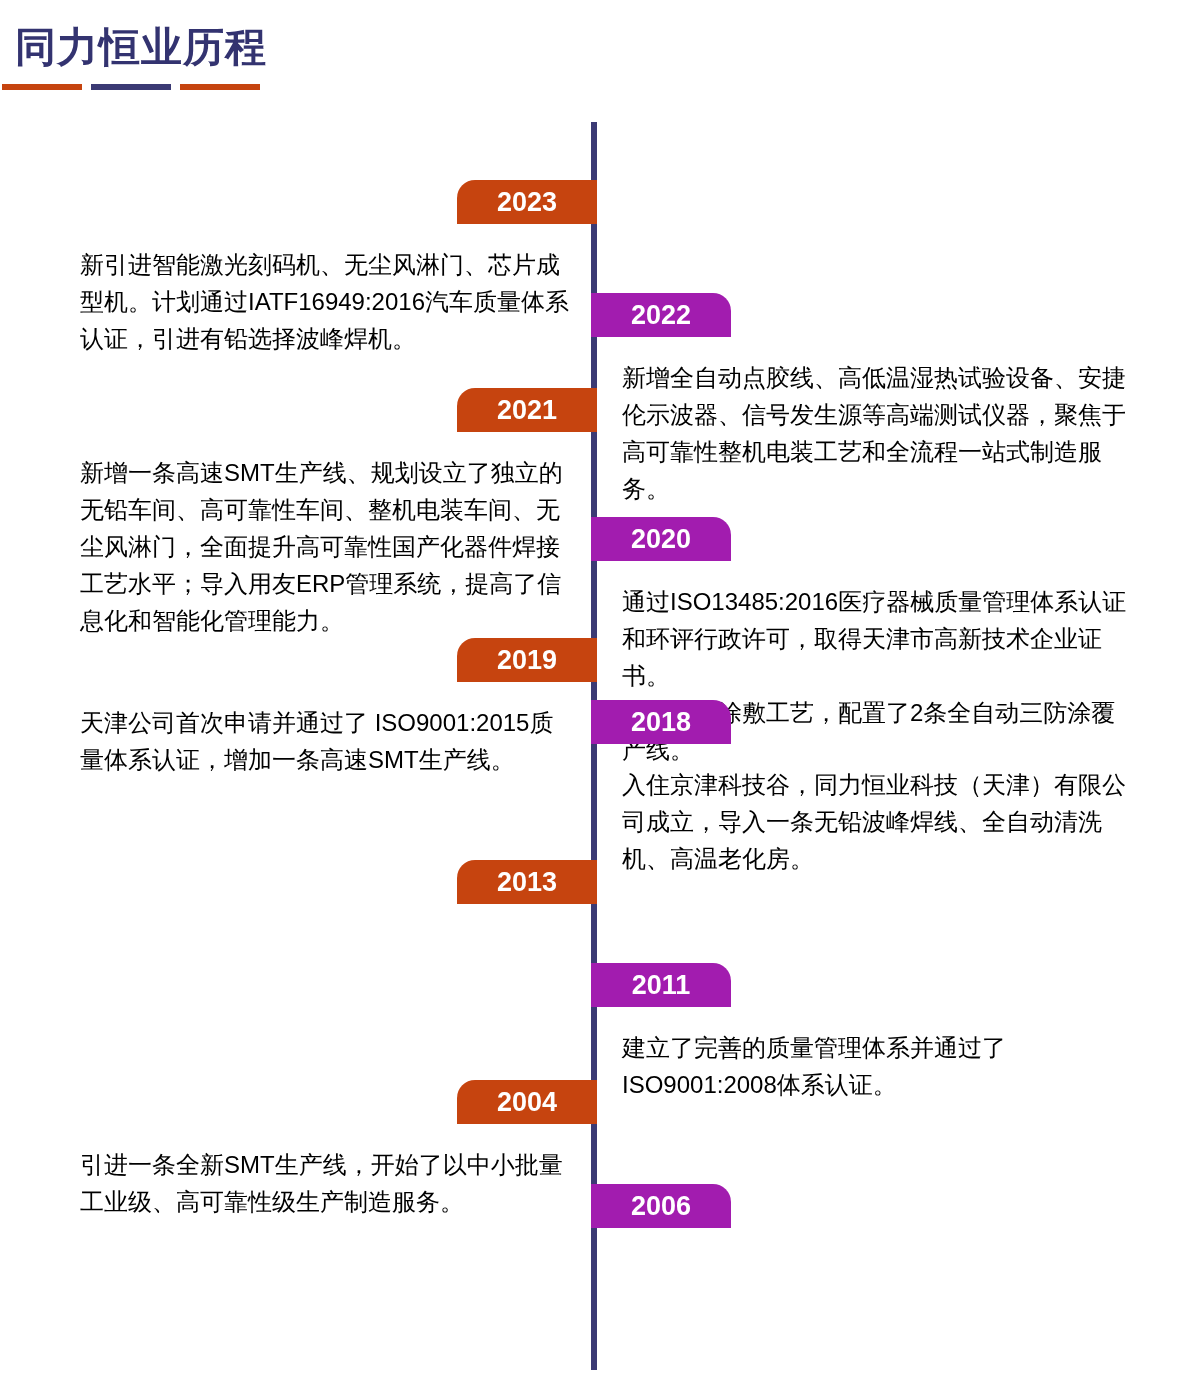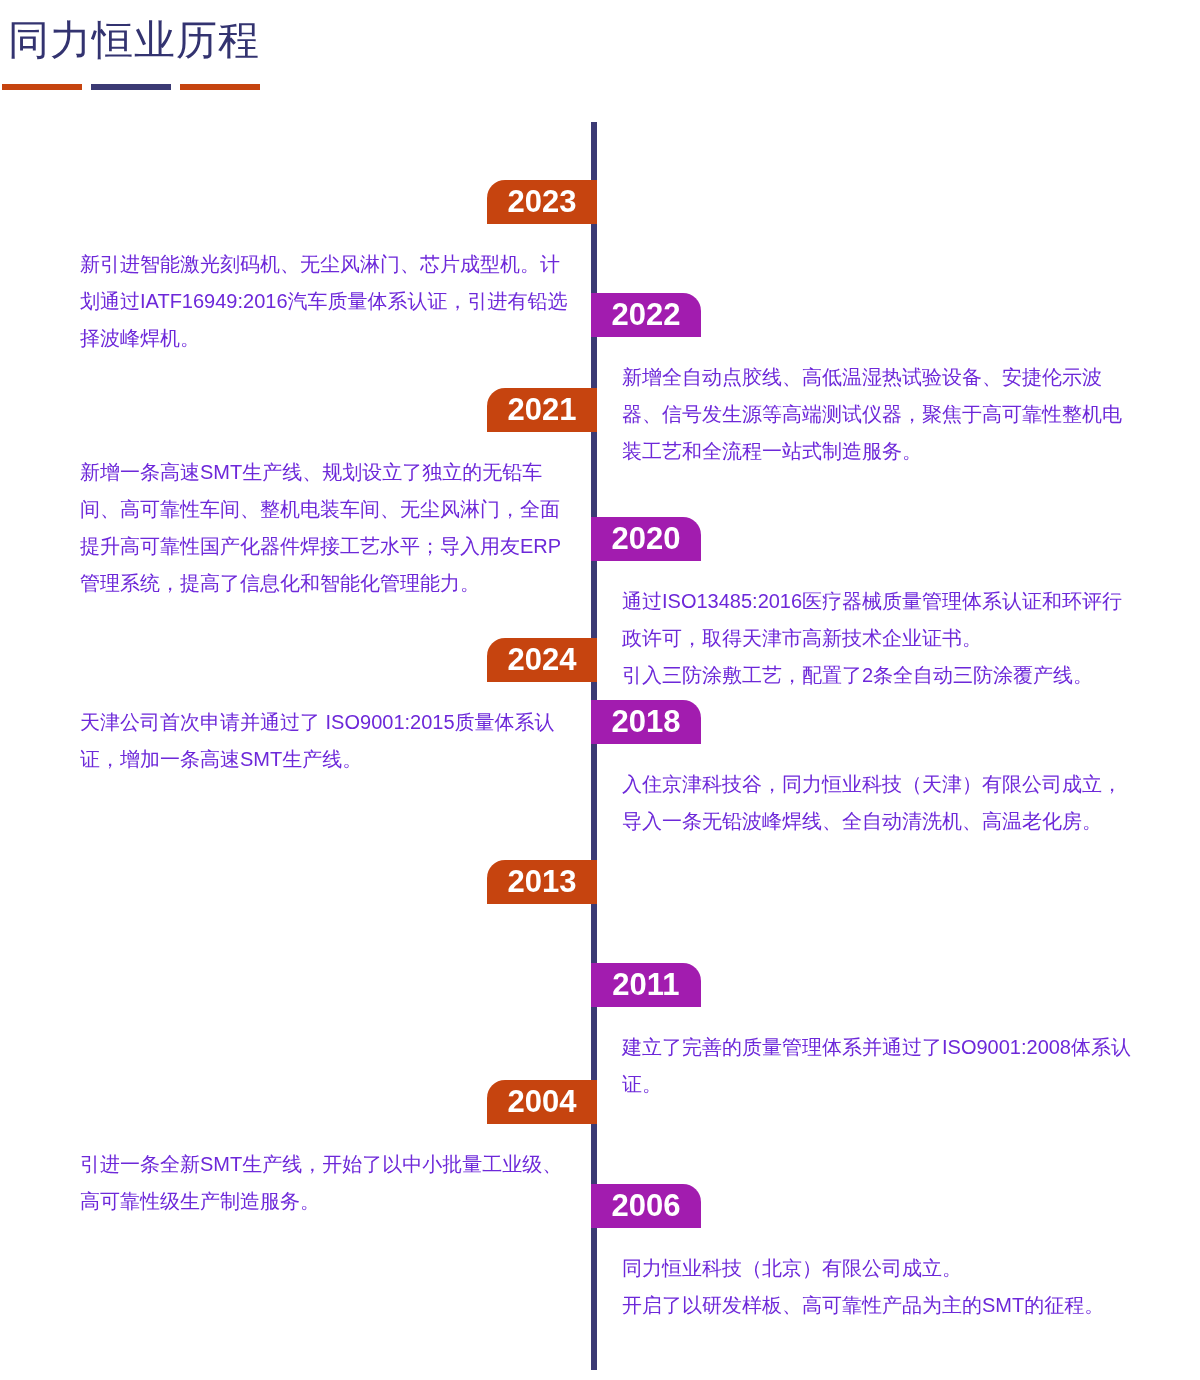--- a/index.html
+++ b/index.html
@@ -5,46 +5,46 @@
   html, body { margin: 0; padding: 0; background: #ffffff; }
   body {
     width: 1200px; height: 1380px; position: relative; overflow: hidden;
     font-family: "Liberation Sans", "DejaVu Sans", sans-serif;
   }
   .page { position: absolute; inset: 0; background: #ffffff; }
 
   
   .header { position: absolute; top: 16px; left: 8px; }
   .page-title {
-    margin: 0; font-size: 41px; font-weight: 400; letter-spacing: 1px;
+    margin: 7px; font-size: 41px; font-weight: 700; letter-spacing: 1px;
     color: #333370; line-height: 1.2;
   }
   .divider { position: absolute; top: 84px; left: 2px; display: flex; gap: 9px; }
   .divider .bar { width: 80px; height: 6px; }
   .divider .bar.orange { background: #c6440f; }
   .divider .bar.indigo { background: #3b3a74; }
 
   
   .timeline-line {
     position: absolute; left: 591px; top: 122px; width: 6px; height: 1248px;
     background: #3b3a74;
   }
 
   
   .entry { position: absolute; }
   .entry .badge {
-    width: 110px; height: 44px; display: flex; align-items: center; justify-content: center;
-    color: #ffffff; font-size: 31px; font-weight: bold; z-index: 2; position: relative;
+    width: 140px; height: 44px; display: flex; align-items: center; justify-content: center;
+    color: #ffffff; font-size: 27px; font-weight: bold; z-index: 2; position: relative;
   }
   .entry.left  { left: 80px;  width: 517px; }
   .entry.right { left: 591px; width: 539px; }
   .entry.left  .badge { margin-left: auto; background: #c6440f; border-radius: 18px 0 0 0; }
   .entry.right .badge { margin-right: auto; background: #a21caf; border-radius: 0 18px 0 0; }
   .entry-text {
-    margin-top: 22px; font-size: 20px; line-height: 37px; color: #6d28d9;
+    margin-top: 22px; font-size: 24px; line-height: 37px; color: #000000;
     white-space: pre-line; text-align: left;
   }
   .entry.left  .entry-text { width: 497px; }
   .entry.right .entry-text { margin-left: 31px; width: 515px; }
 </style>
 </head>
 <body>
 
 <div class="page">
 
@@ -74,21 +74,21 @@
     <div class="entry-text">新增一条高速SMT生产线、规划设立了独立的无铅车间、高可靠性车间、整机电装车间、无尘风淋门，全面提升高可靠性国产化器件焊接工艺水平；导入用友ERP管理系统，提高了信息化和智能化管理能力。</div>
   </div>
 
   <div class="entry right" style="top:517px">
     <div class="badge">2020</div>
     <div class="entry-text">通过ISO13485:2016医疗器械质量管理体系认证和环评行政许可，取得天津市高新技术企业证书。
 引入三防涂敷工艺，配置了2条全自动三防涂覆产线。</div>
   </div>
 
   <div class="entry left" style="top:638px">
-    <div class="badge">2024</div>
+    <div class="badge">2019</div>
     <div class="entry-text">天津公司首次申请并通过了 ISO9001:2015质量体系认证，增加一条高速SMT生产线。</div>
   </div>
 
   <div class="entry right" style="top:700px">
     <div class="badge">2018</div>
     <div class="entry-text">入住京津科技谷，同力恒业科技（天津）有限公司成立，导入一条无铅波峰焊线、全自动清洗机、高温老化房。</div>
   </div>
 
   <div class="entry left" style="top:860px">
     <div class="badge">2013</div>
@@ -99,17 +99,15 @@
     <div class="entry-text">建立了完善的质量管理体系并通过了ISO9001:2008体系认证。</div>
   </div>
 
   <div class="entry left" style="top:1080px">
     <div class="badge">2004</div>
     <div class="entry-text">引进一条全新SMT生产线，开始了以中小批量工业级、高可靠性级生产制造服务。</div>
   </div>
 
   <div class="entry right" style="top:1184px">
     <div class="badge">2006</div>
-    <div class="entry-text">同力恒业科技（北京）有限公司成立。
-开启了以研发样板、高可靠性产品为主的SMT的征程。</div>
   </div>
 
 </div>
 
 </body></html>

